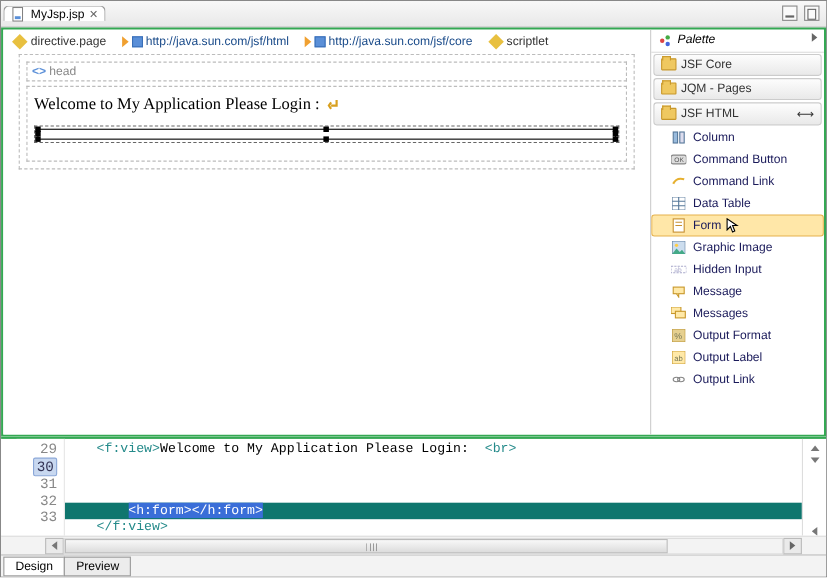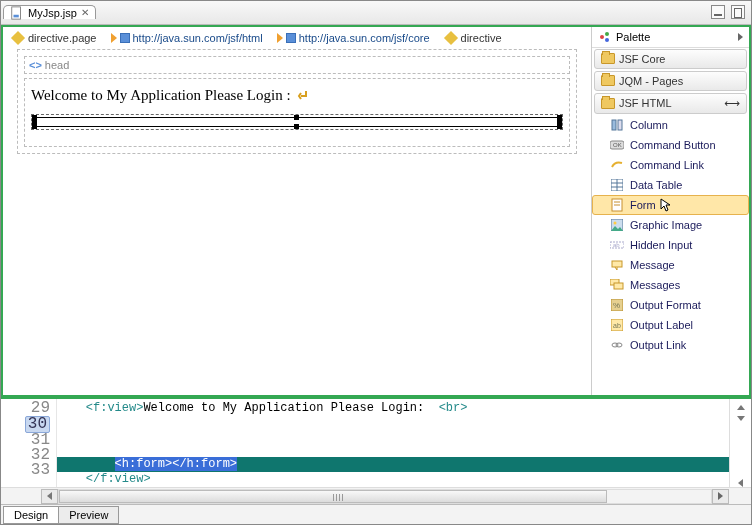--- a/index.html
+++ b/index.html
@@ -37,33 +37,33 @@
 .content { border: 1px dashed #bcbcbc; padding: 8px 6px 16px; }
 .msg { font-family: "Times New Roman", serif; font-size: 15px; display:flex; align-items:center; gap:6px;}
 .formbox { margin-top: 10px; border: 1px dashed #666; padding: 0 2px; height: 16px; position: relative; }
 .formbox .inner { border: 1px solid #000; height: 10px; margin-top: 2px; position: relative; }
 .handle { width:5px; height:5px; background:#000; position:absolute; }
 .h-nw { top:-3px; left:-3px } .h-n { top:-3px; left:50%; margin-left:-3px } .h-ne { top:-3px; right:-3px }
 .h-e { right:-3px; top:50%; margin-top:-3px } .h-w { left:-3px; top:50%; margin-top:-3px }
 .h-sw { bottom:-3px; left:-3px } .h-s { bottom:-3px; left:50%; margin-left:-3px } .h-se { bottom:-3px; right:-3px }
 
 
-.pal-hd { display:flex; align-items:center; padding:3px 6px; gap:4px; border-bottom:1px solid #ddd;}
+.pal-hd { display:flex; align-items:flex-start; padding:3px 6px; gap:4px; border-bottom:1px solid #ddd;font-style:italic;}
 .pal-hd .tri { width:0;height:0;border-top:4px solid transparent;border-bottom:4px solid transparent;border-left:5px solid #666;}
 .pal-sec { display:flex;align-items:center;gap:4px;padding:3px 6px;color:#333;background:linear-gradient(#fdfdfd,#e9e9e9);border:1px solid #ccc;border-radius:3px;margin:1px 2px;}
 .folder { width:14px;height:11px;background:#efc860;border:1px solid #c8972a;border-radius:1px;display:inline-block;position:relative;}
 .folder::before{content:"";position:absolute;top:-3px;left:0;width:6px;height:3px;background:#efc860;border:1px solid #c8972a;border-bottom:none;}
 .pal-items { flex:1; overflow:hidden; }
 .pitem { display:flex;align-items:center;gap:6px;padding:3px 4px 3px 18px;color:#1a1a5a;}
 .pitem.hover { background:#ffe7a8; border:1px solid #e6b24d; border-radius:3px; padding:2px 3px 2px 17px;}
 .pico { width:14px;height:14px; display:inline-flex; align-items:center; justify-content:center;}
 
 
 .srcwrap { border-top:2px solid #34a853; display:flex; height: 90px; background:#fff;}
-.gutter { width:56px; background:#fff; border-right:1px solid #e6e6e6; text-align:right; color:#888; padding:2px 6px 0 0; font-family: "Courier New", monospace; font-size:16px; line-height:15px;}
+.gutter { width:44px; background:#fff; border-right:1px solid #e6e6e6; text-align:right; color:#888; padding:2px 6px 0 0; font-family: "Courier New", monospace; font-size:13px; line-height:15px;margin-left:14px;}
 .gutter .mark { background:#c8d8f0; border:1px solid #8aa7d8; border-radius:2px; display:inline-block; padding:0 2px; color:#335;}
 .code { flex:1; font-family:"Courier New",monospace; font-size:12px; line-height:15px; padding-top:2px; white-space:pre; overflow:hidden;}
 .tag { color:#248a8a;} .txt{color:#000;} .sel{background:#3a6ed8;color:#fff;}
 .curline { background:#0f766e; display:block;margin-top:41px; }
 .dircol { width:22px; border-left:1px solid #ddd; display:flex; flex-direction:column; align-items:center; padding-top:6px; gap:6px;}
 .tri-down{width:0;height:0;border-left:4px solid transparent;border-right:4px solid transparent;border-top:5px solid #777;}
 .tri-up{width:0;height:0;border-left:4px solid transparent;border-right:4px solid transparent;border-bottom:5px solid #777;}
 .tri-left{width:0;height:0;border-top:4px solid transparent;border-bottom:4px solid transparent;border-right:5px solid #777;}
 
 
@@ -110,21 +110,21 @@
             <span class="sq"></span>
             <span class="link">http://java.sun.com/jsf/html</span>
           </span>
         <span class="itm">
             <span class="arrow-right"></span>
             <span class="sq"></span>
             <span class="link">http://java.sun.com/jsf/core</span>
           </span>
         <span class="itm">
             <span class="diamond ico"></span>
-            <span>directive</span>
+            <span>scriptlet</span>
           </span>
       </div>
       <div class="surface">
         <div class="head-band">
           <span class="langle">&lt;&gt;</span>
           <span>head</span>
         </div>
         <div class="content">
           <div class="msg">
             <span>Welcome to My Application Please Login :</span>

